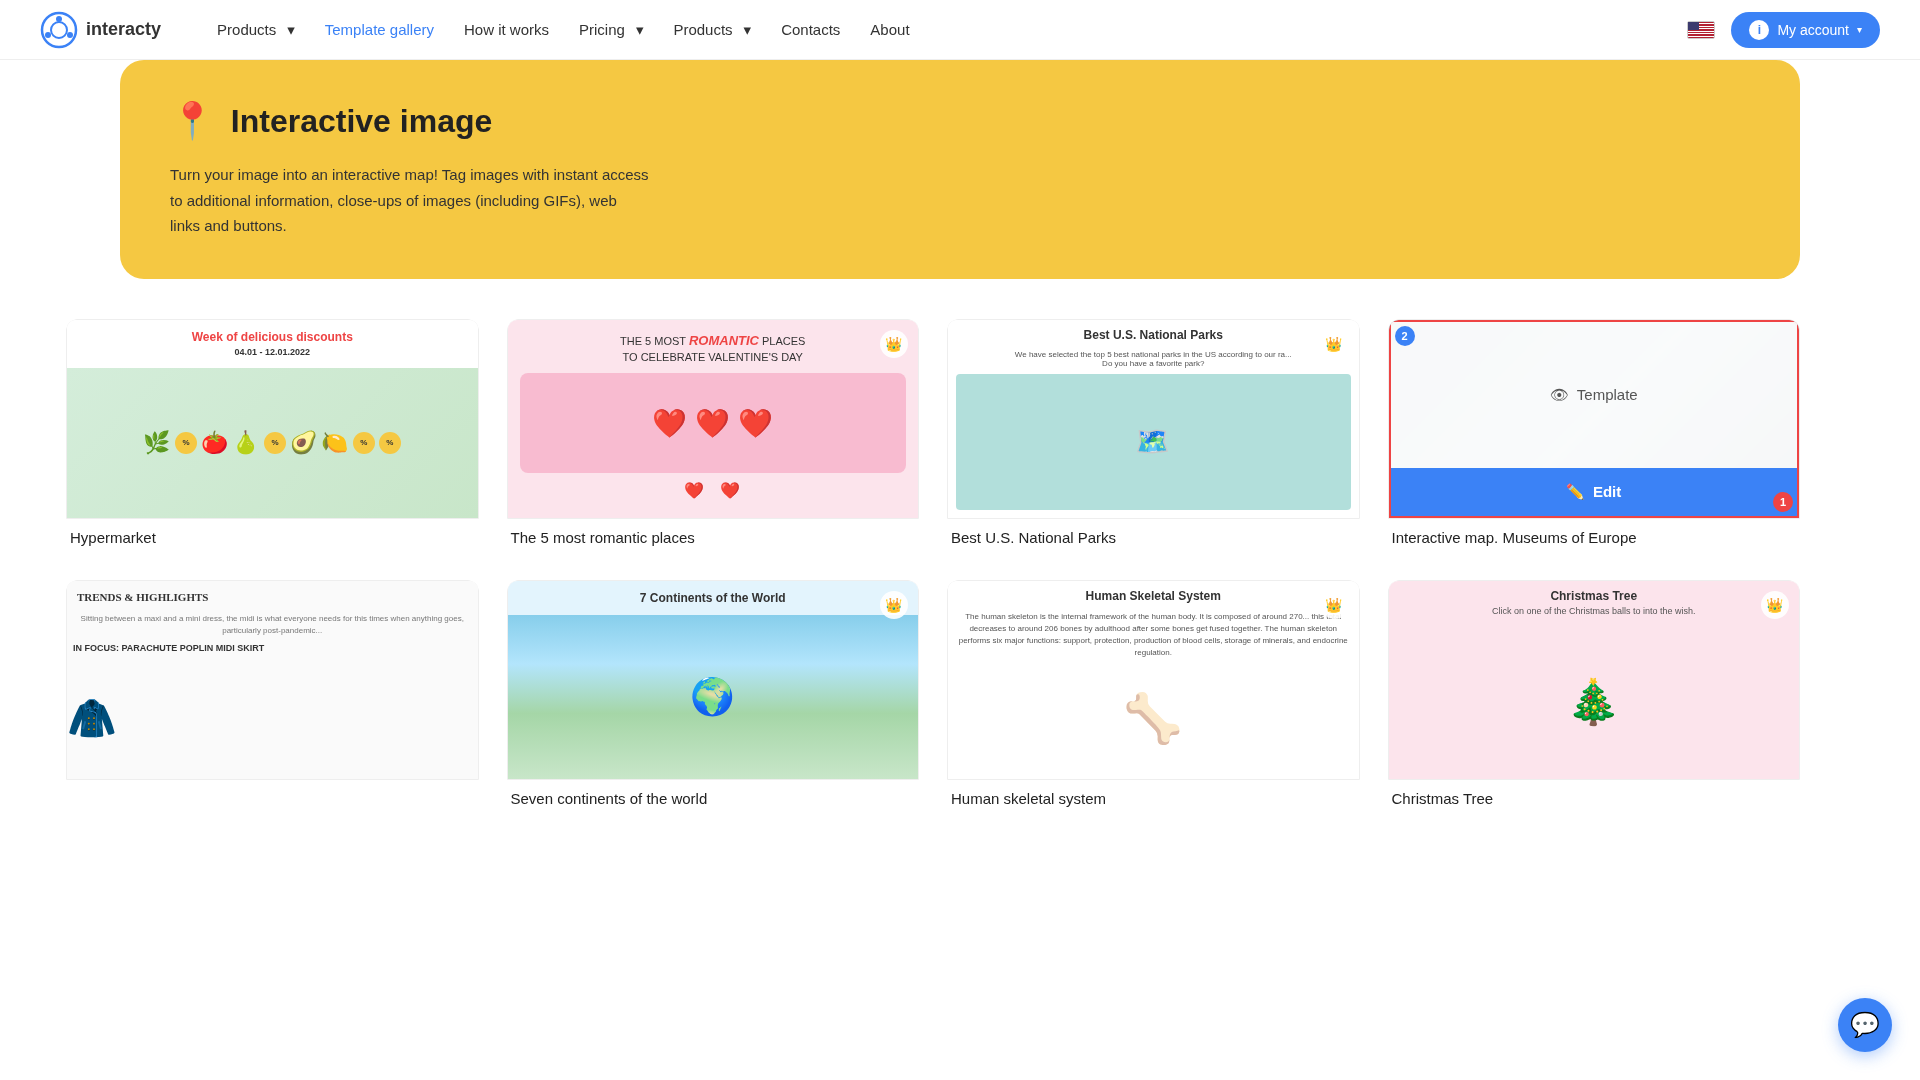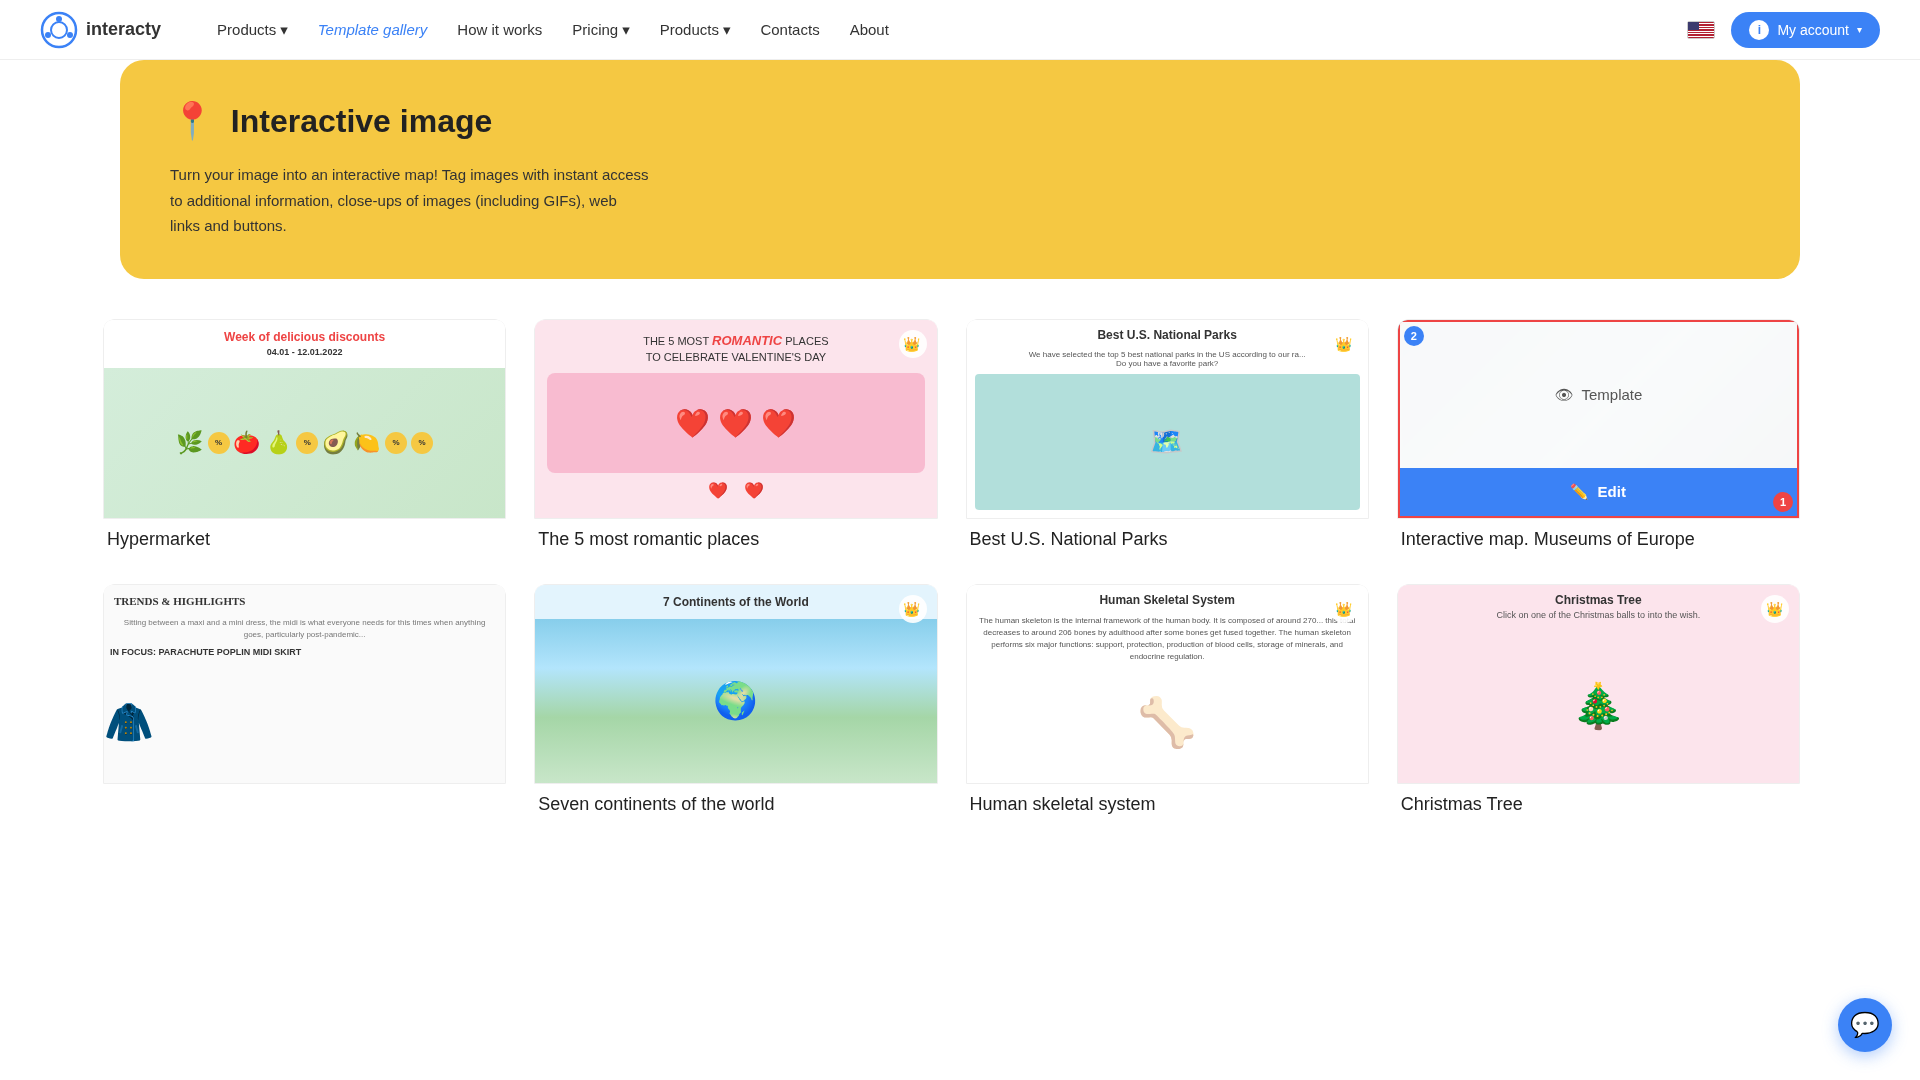--- a/index.html
+++ b/index.html
@@ -8,22 +8,22 @@
     
     nav {
       position: fixed; top: 0; left: 0; right: 0; height: 60px;
       background: #fff; border-bottom: 1px solid #eee;
       display: flex; align-items: center; padding: 0 40px; z-index: 100;
       gap: 36px;
     }
     .logo { display: flex; align-items: center; gap: 8px; text-decoration: none; color: #333; font-weight: 700; font-size: 18px; }
     .logo-icon { width: 38px; height: 38px; }
     .nav-links { display: flex; align-items: center; gap: 30px; margin-left: 20px; }
-    .nav-link { text-decoration: none; color: #333; font-size: 15px; cursor: pointer; display: flex; align-items: center; gap: 4px; }
-    .nav-link.active { color: #3b82f6; font-style: italic; }
+    .nav-link { text-decoration: none; color: #333; font-size: 15px; cursor: pointer; display: flex; align-items: center; gap: 11px; }
+    .nav-link.active { color: #3b82f6; }
     .nav-spacer { flex: 1; }
     .nav-right { display: flex; align-items: center; gap: 16px; }
     .my-account-btn {
       background: #3b82f6; color: #fff; border: none; border-radius: 24px;
       padding: 8px 18px; font-size: 14px; cursor: pointer;
       display: flex; align-items: center; gap: 8px;
     }
     .chevron-down { font-size: 10px; }
 
     
@@ -35,21 +35,21 @@
       margin: 30px 120px 30px 120px;
       padding: 40px 50px 40px 50px;
       min-height: 200px;
     }
     .hero-title-row { display: flex; align-items: center; gap: 16px; margin-bottom: 20px; }
     .hero-pin-icon { font-size: 36px; color: #333; }
     .hero-title { font-size: 32px; font-weight: 700; color: #222; }
     .hero-desc { font-size: 15px; color: #333; line-height: 1.7; max-width: 480px; margin-top: 12px; }
 
     
-    .gallery { padding: 10px 120px 40px 103px; }
+    .gallery { padding: 10px 120px 40px 66px; }
     .gallery-grid {
       display: grid;
       grid-template-columns: repeat(4, 1fr);
       gap: 28px 28px;
     }
 
     .gallery-card {
       border-radius: 12px;
       overflow: hidden;
       background: #fff;
@@ -95,21 +95,21 @@
       font-weight: 700;
     }
     .badge-blue {
       position: absolute; top: -4px; left: -4px;
       width: 20px; height: 20px; background: #3b82f6; border-radius: 50%;
       color: #fff; font-size: 11px; display: flex; align-items: center; justify-content: center;
       font-weight: 700;
     }
     .card-label {
       padding: 10px 4px 6px 4px;
-      font-size: 18px; color: #222; font-weight: 400;
+      font-size: 15px; color: #222; font-weight: 400;
     }
 
     
     .chat-btn {
       position: fixed; bottom: 28px; right: 28px;
       width: 54px; height: 54px; background: #3b82f6; border-radius: 50%;
       display: flex; align-items: center; justify-content: center;
       cursor: pointer; box-shadow: 0 4px 16px rgba(59,130,246,0.4);
       color: #fff; font-size: 24px;
     }

